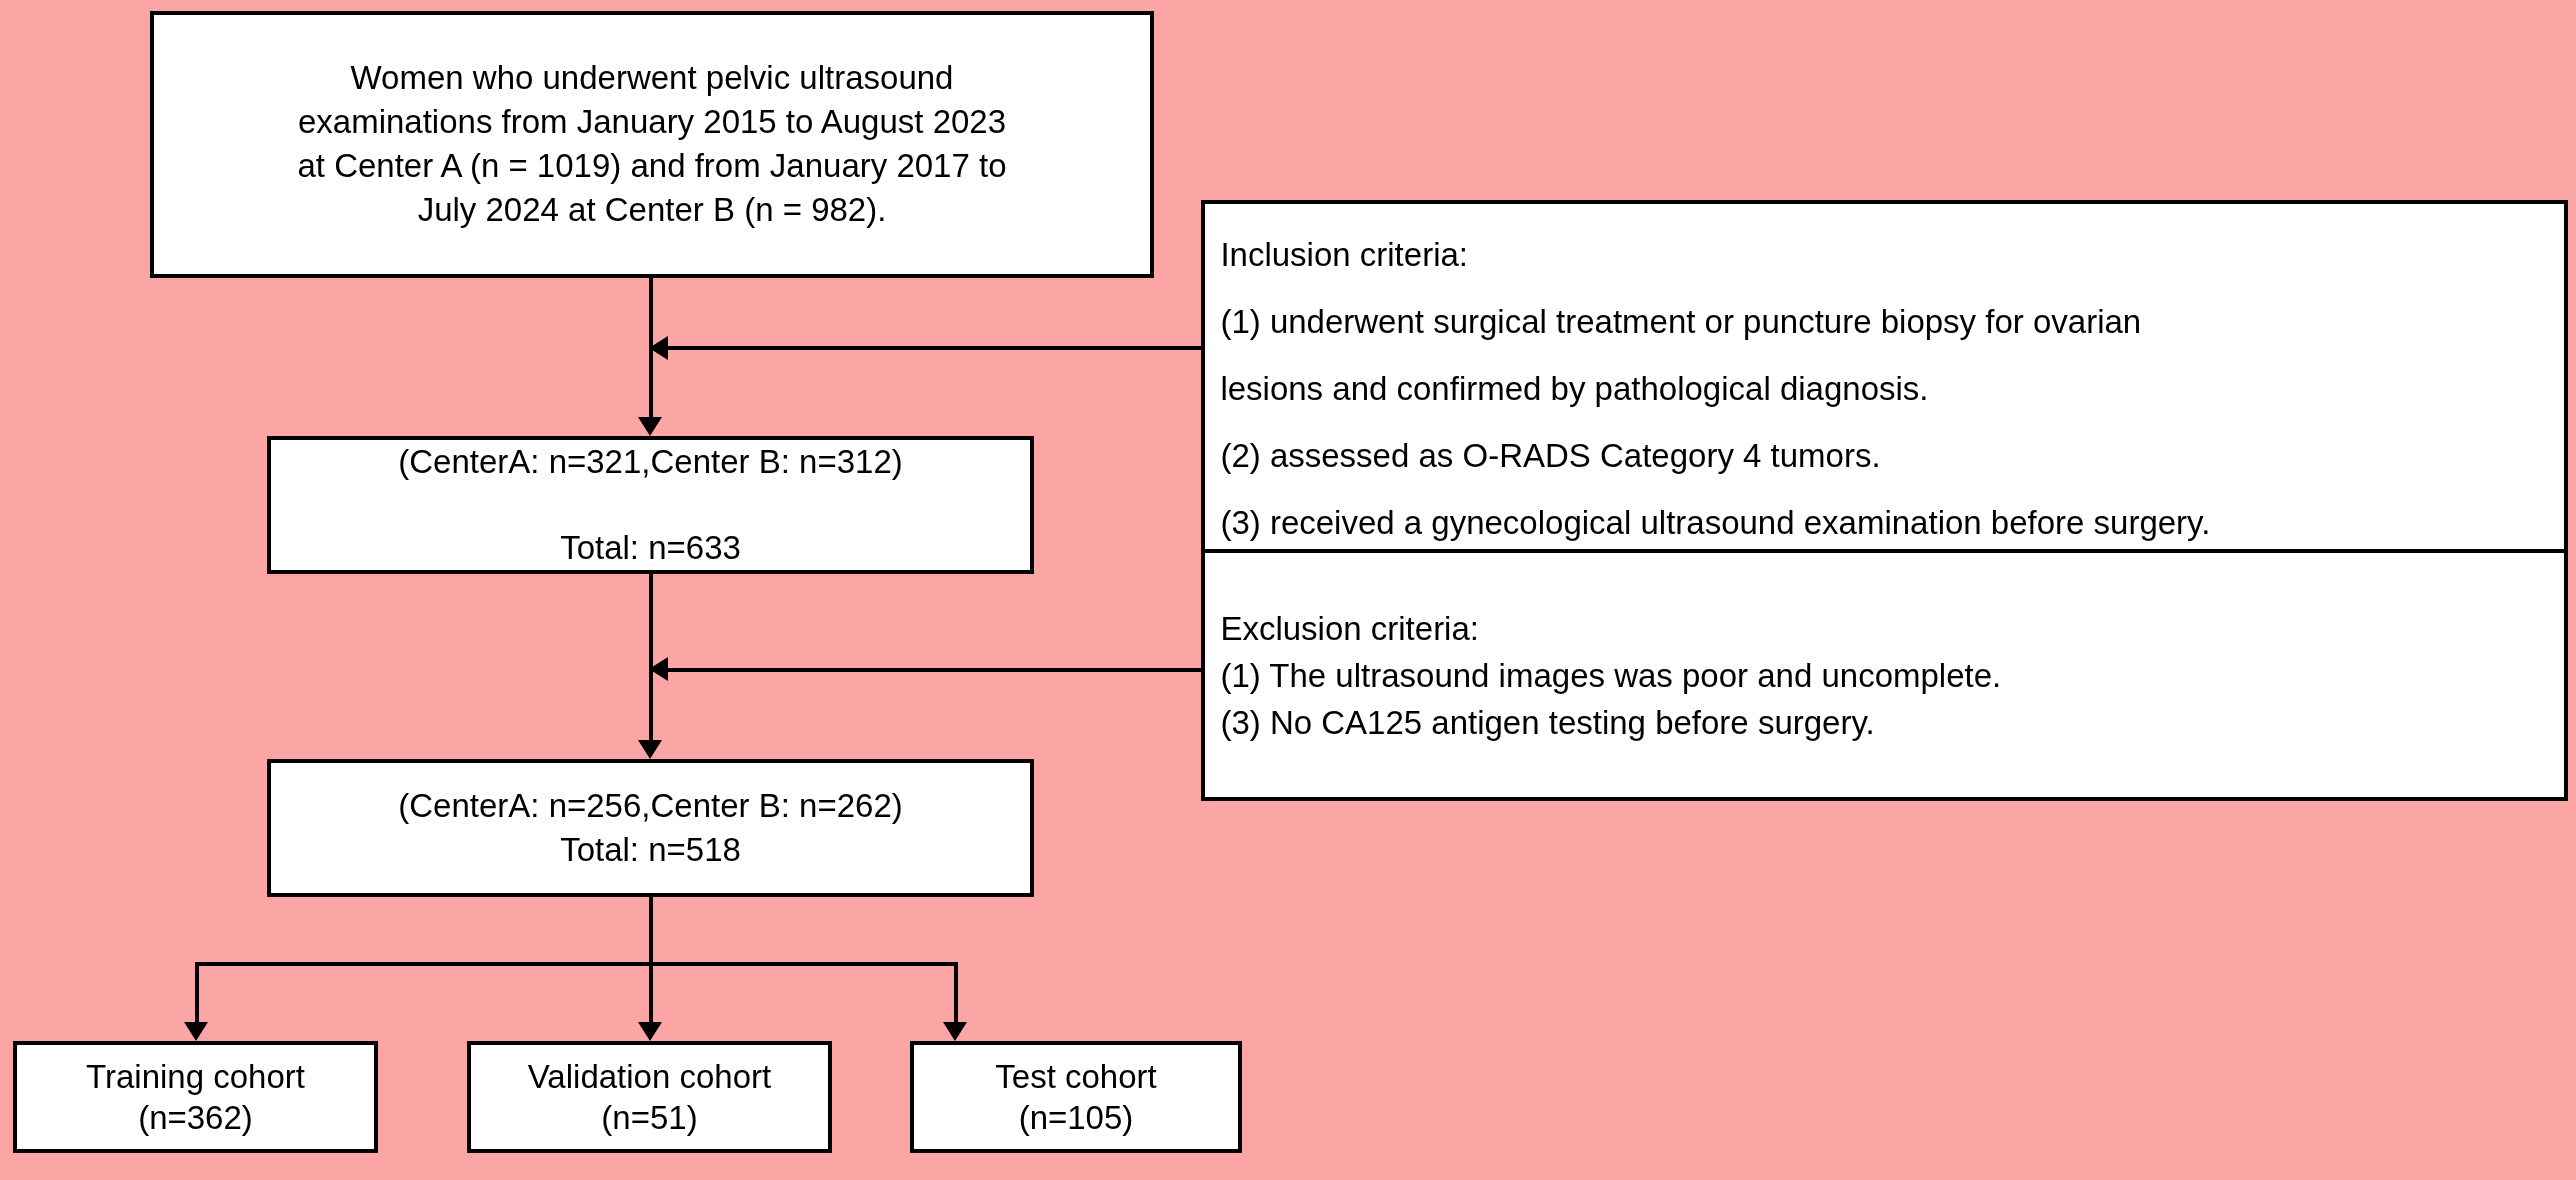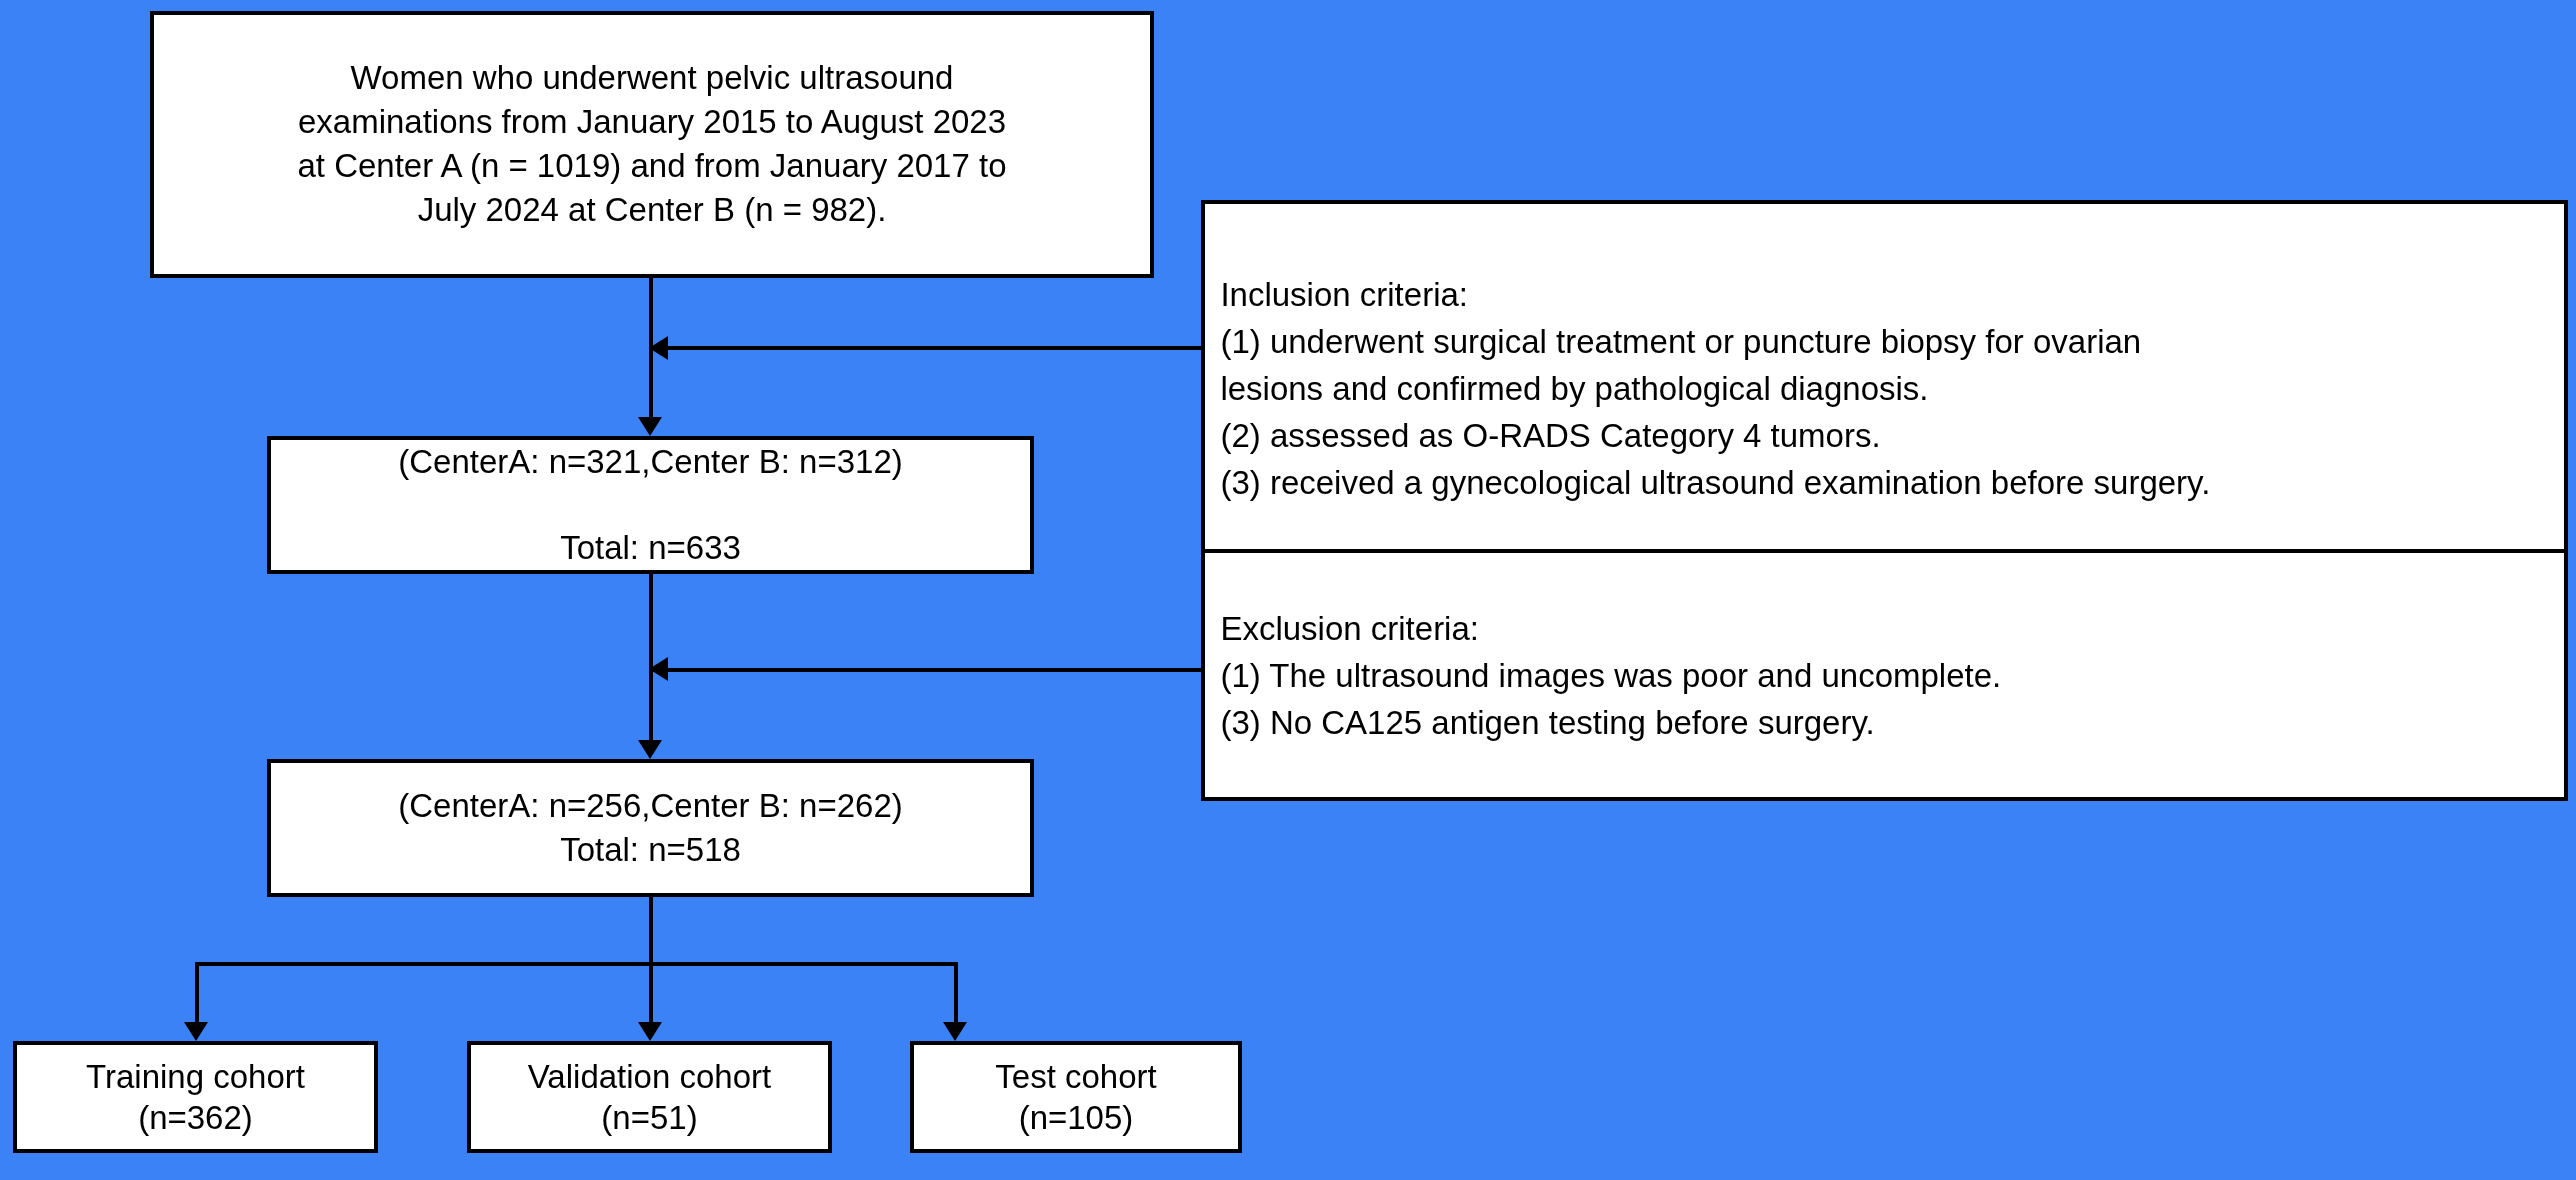--- a/index.html
+++ b/index.html
@@ -8,21 +8,21 @@
     background: #ffffff;
   }
   body {
     font-family: "Liberation Sans", sans-serif;
     color: #000000;
   }
   #canvas {
     position: relative;
     width: 2576px;
     height: 1181px;
-    background: #3b82f6;
+    background: #fca5a5;
     overflow: hidden;
   }
   .box {
     position: absolute;
     box-sizing: border-box;
     border: 4.1px solid #000000;
     background: #ffffff;
     display: flex;
     flex-direction: column;
     justify-content: center;
@@ -45,20 +45,21 @@
   .t-cohort { font-size: 33px; line-height: 41px; }
 
   
   #box-source {
     left: 150px; top: 10.6px; width: 1004px; height: 267px;
     padding: 0 10.6px;
   }
   #box-inclusion {
     left: 1201px; top: 200px; width: 1367px; height: 376px;
     padding: 0 15.4px;
+    gap: 20px;
   }
   #box-stage1 {
     left: 267px; top: 436px; width: 767px; height: 138px; gap: 42px;
   }
   #box-exclusion {
     left: 1201px; top: 549px; width: 1367px; height: 252px;
     padding: 0 15.4px;
     text-align: right;
   }
   #box-stage2 {

